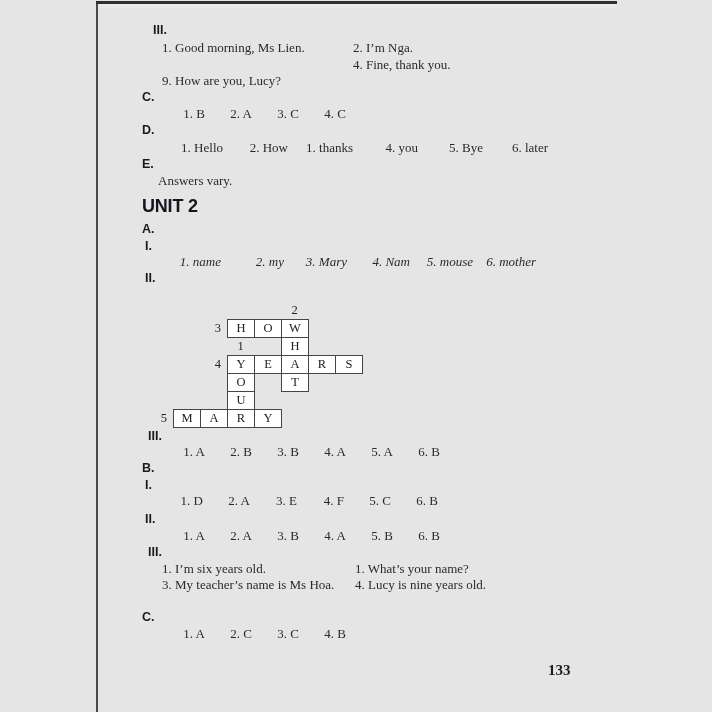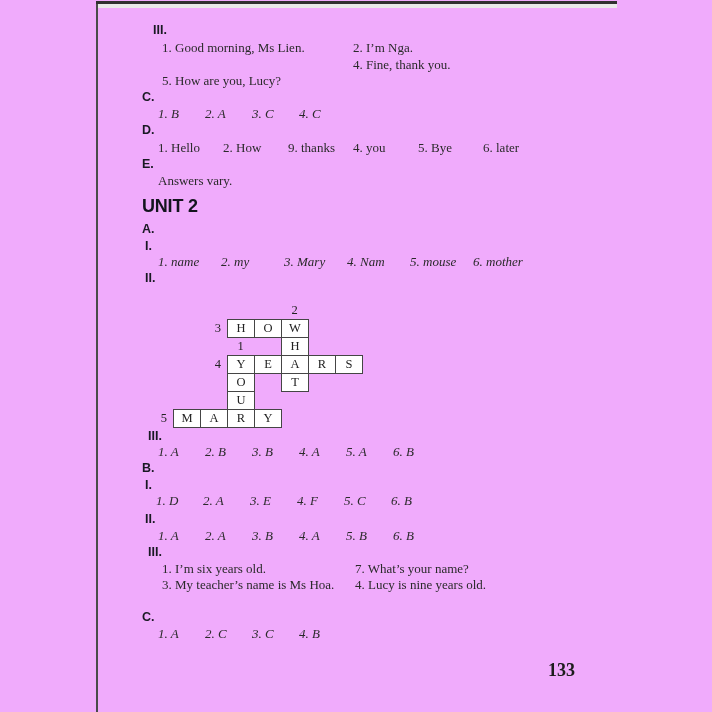--- a/index.html
+++ b/index.html
@@ -1,90 +1,91 @@
 <!DOCTYPE html>
 <html><head>
 <meta charset="utf-8">
 <style>
   html,body{margin:0;padding:0;}
   body{background:#ffffff;}
   .page{
     position:relative;
     width:712px;height:712px;
-    background:#f0abfc;
+    background:#e5e5e5;
     overflow:hidden;
     font-family:"Liberation Serif","DejaVu Serif",serif;
     color:#2a2a2a;
+    text-align:right;
   }
   .edge-v{position:absolute;left:96px;top:2px;width:2px;height:710px;background:#4a4a4a;}
   .edge-h{position:absolute;left:96px;top:1px;width:521px;height:3px;background:#303030;}
   .edge-shade{position:absolute;left:98px;top:4px;width:519px;height:4px;background:#e9e9e9;}
   .line{
     position:absolute;
     font-size:13px;line-height:17px;
     white-space:nowrap;
     color:#2a2a2a;
   }
   .h{
     font-family:"Liberation Sans","DejaVu Sans",sans-serif;
     font-weight:700;font-size:12.5px;color:#191923;
   }
   .unit-title{
     font-family:"Liberation Sans","DejaVu Sans",sans-serif;
     font-weight:700;font-size:18px;color:#14141e;letter-spacing:-0.2px;
   }
   .ans-row{display:flex;}
   .ans-row span{display:inline-block;}
-  .w47 span{min-width:47px;font-style:italic;}
+  .w47 span{min-width:47px;}
   .w63 span{min-width:63px;font-style:italic;}
   .w65 span{min-width:65px;}
   #crossword{position:absolute;left:146px;top:301px;width:218px;height:127px;}
   .cw-box{
     position:absolute;width:28px;height:19px;box-sizing:border-box;
     border:1px solid #454545;background:#fff;
     display:flex;align-items:center;justify-content:center;
     font-size:12.5px;color:#222;
   }
   .cw-num{
     position:absolute;width:27px;height:18px;box-sizing:border-box;
     display:flex;align-items:center;
     font-size:12.5px;color:#222;
   }
   .cw-num.center{justify-content:center;}
   .cw-num.right{justify-content:flex-end;padding-right:6px;}
-  .pagenum{font-weight:700;font-size:18px;color:#1c1c1c;}
+  .pagenum{font-weight:700;font-size:15px;color:#1c1c1c;}
 </style>
 </head>
 <body>
 
 <div class="page">
 
   <div class="edge-v"></div>
   <div class="edge-h"></div>
   <div class="edge-shade"></div>
 
   <div class="line h" style="left:153px;top:22px">III.</div>
   <div class="line" style="left:162px;top:39px">1. Good morning, Ms Lien.</div>
   <div class="line" style="left:353px;top:39px">2. I’m Nga.</div>
   <div class="line" style="left:353px;top:56px">4. Fine, thank you.</div>
-  <div class="line" style="left:162px;top:72px">5. How are you, Lucy?</div>
+  <div class="line" style="left:162px;top:72px">9. How are you, Lucy?</div>
 
   <div class="line h" style="left:142px;top:89px">C.</div>
   <div class="line ans-row w47" style="left:158px;top:105px">
     <span>1. B</span>
     <span>2. A</span>
     <span>3. C</span>
     <span>4. C</span>
   </div>
 
   <div class="line h" style="left:142px;top:122px">D.</div>
   <div class="line ans-row w65" style="left:158px;top:139px">
     <span>1. Hello</span>
     <span>2. How</span>
-    <span>9. thanks</span>
+    <span>1. thanks</span>
     <span>4. you</span>
     <span>5. Bye</span>
     <span>6. later</span>
   </div>
 
   <div class="line h" style="left:142px;top:156px">E.</div>
   <div class="line" style="left:158px;top:172px">Answers vary.</div>
 
   <div class="line unit-title" style="left:142px;top:198px">UNIT 2</div>
   <div class="line h" style="left:142px;top:221px">A.</div>
@@ -152,21 +153,21 @@
     <span>1. A</span>
     <span>2. A</span>
     <span>3. B</span>
     <span>4. A</span>
     <span>5. B</span>
     <span>6. B</span>
   </div>
 
   <div class="line h" style="left:148px;top:544px">III.</div>
   <div class="line" style="left:162px;top:560px">1. I’m six years old.</div>
-  <div class="line" style="left:355px;top:560px">7. What’s your name?</div>
+  <div class="line" style="left:355px;top:560px">1. What’s your name?</div>
   <div class="line" style="left:162px;top:576px">3. My teacher’s name is Ms Hoa.</div>
   <div class="line" style="left:355px;top:576px">4. Lucy is nine years old.</div>
 
   <div class="line h" style="left:142px;top:609px">C.</div>
   <div class="line ans-row w47" style="left:158px;top:625px">
     <span>1. A</span>
     <span>2. C</span>
     <span>3. C</span>
     <span>4. B</span>
   </div>

